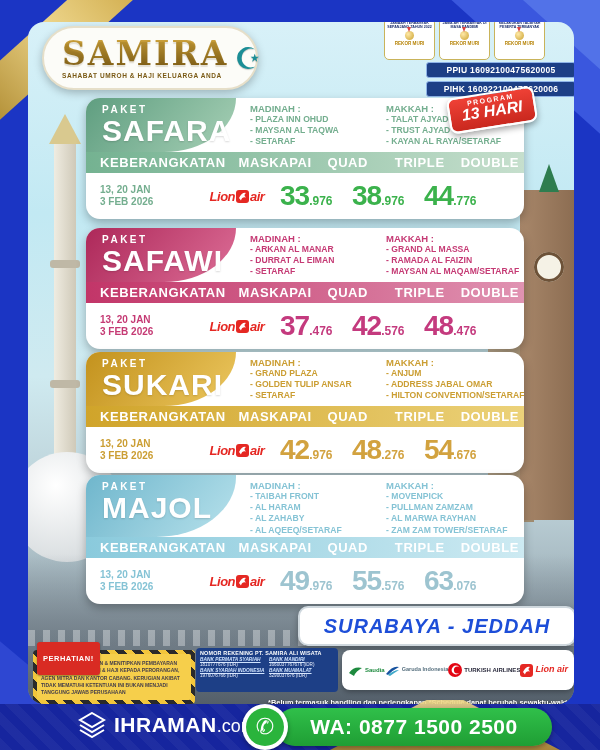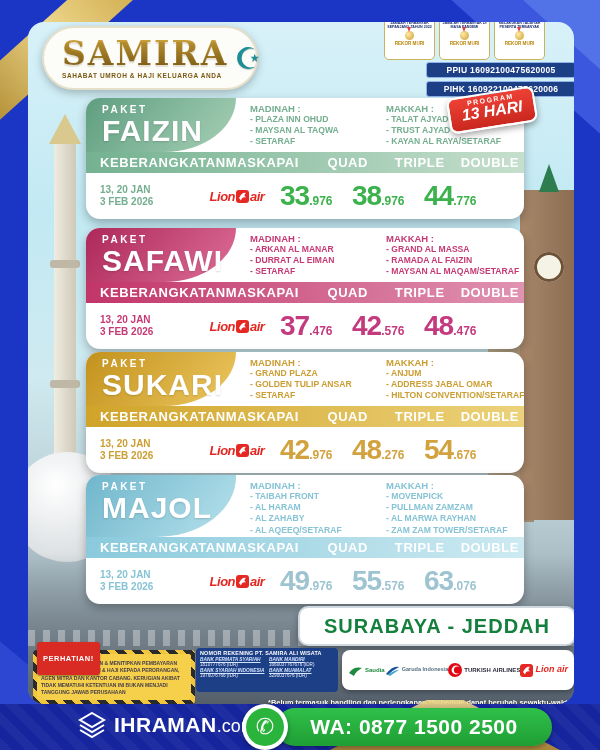--- a/index.html
+++ b/index.html
@@ -59,40 +59,40 @@
   .p3 .card-top { height:62px; }
   .card-label { width:150px; flex:0 0 150px; background:linear-gradient(130deg,var(--c1),var(--c2)); border-bottom-right-radius:80px 60px; color:#fff; padding:6px 0 0 16px; }
   .paket { font-size:10px; font-weight:bold; letter-spacing:2.5px; }
   .pname { font-size:30px; font-weight:800; letter-spacing:1px; line-height:1; margin-top:1px; text-shadow:0 1px 2px rgba(0,0,0,.15); }
   .hotels { flex:1; display:flex; padding:5px 2px 0 14px; }
   .hcol { width:50%; }
   .htitle { font-size:9.5px; font-weight:800; color:var(--txt); }
   .hitem { font-size:8.6px; font-weight:600; color:var(--txt); line-height:1.3; white-space:nowrap; }
   .thead { height:21px; background:linear-gradient(90deg,var(--h1),var(--h2)); display:flex; align-items:center; color:#fff; font-size:13px; font-weight:bold; letter-spacing:.6px; }
   .th-dep { flex:0 0 108px; padding-left:14px; }
-  .th-air { flex:0 0 86px; text-align:left; }
+  .th-air { flex:0 0 86px; text-align:right; }
   .th-q,.th-t { flex:0 0 72px; text-align:center; }
   .th-d { flex:1; text-align:center; }
   .prow { height:46px; display:flex; align-items:center; }
   .pr-dep { flex:0 0 108px; padding-left:14px; font-size:10px; font-weight:800; color:var(--txt); line-height:1.25; }
   .pr-air { flex:0 0 86px; display:flex; justify-content:center; align-items:center; gap:1px; }
   .lion { font-size:13px; font-weight:800; font-style:italic; color:#e52823; letter-spacing:-.5px; }
   .price { flex:0 0 72px; text-align:left; color:var(--price); white-space:nowrap; }
   .price:last-child { flex:1; }
   .pi { font-size:28px; font-weight:800; letter-spacing:-1px; }
   .pd { font-size:12px; font-weight:800; }
 
   
   .badge13 { position:absolute; left:420px; top:70px; width:88px; height:36px; background:linear-gradient(180deg,#ef4136,#c9281e); border:2px solid #fff; border-radius:8px; transform:rotate(-9deg); color:#fff; text-align:center; box-shadow:0 3px 6px rgba(0,0,0,.35); padding-top:2px; }
   .badge13 .b1 { font-size:7px; font-weight:bold; letter-spacing:1.5px; }
   .badge13 .b2 { font-size:16px; font-weight:800; font-style:italic; line-height:1; }
 
   
   .route-box { position:absolute; left:270px; top:584px; width:278px; height:40px; background:#fff; border:2px solid #cfd8de; border-radius:10px; display:flex; align-items:center; justify-content:center; box-shadow:0 3px 6px rgba(0,0,0,.3); }
-  .route-text { font-size:20px; font-weight:800; letter-spacing:1px; color:#15803d; }
+  .route-text { font-size:20px; font-weight:800; font-style:italic; letter-spacing:1px; color:#1d4ed8; }
 
   
   .warnwrap { position:absolute; left:5px; top:628px; width:162px; height:54px; background:repeating-linear-gradient(45deg,#2a2a2a 0 6px,#f2c63c 6px 12px); border-radius:4px; padding:4px; }
   .warninner { width:100%; height:100%; background:#f6cf4b; border-radius:2px; padding:2px 4px; }
   .warntag { position:absolute; left:4px; top:-8px; background:#d92b23; color:#fff; font-size:7.5px; font-weight:800; padding:12px 6px; border-radius:3px; letter-spacing:.5px; box-shadow:0 1px 2px rgba(0,0,0,.4); }
   .warntext { font-size:5px; font-weight:bold; color:#433d4a; line-height:1.45; margin-top:4px; }
 
   
   .bankbox { position:absolute; left:168px; top:626px; width:142px; height:44px; background:#1d3f86; border-radius:4px; padding:2px 4px; color:#fff; }
   .banktitle { font-size:5.4px; font-weight:800; letter-spacing:.2px; }
@@ -169,21 +169,21 @@
 
     <div class="licenses">
       <div class="lic">PPIU 16092100475620005</div>
       <div class="lic">PIHK 160922100475620006</div>
     </div>
 
     <div class="card p0" style="top:76px;">
       <div class="card-top">
         <div class="card-label">
           <div class="paket">PAKET</div>
-          <div class="pname">FAIZIN</div>
+          <div class="pname">SAFARA</div>
         </div>
         <div class="hotels">
           <div class="hcol">
             <div class="htitle">MADINAH :</div>
             <div class="hitem">- PLAZA INN OHUD</div>
             <div class="hitem">- MAYSAN AL TAQWA</div>
             <div class="hitem">- SETARAF</div>
           </div>
           <div class="hcol">
             <div class="htitle">MAKKAH :</div>

